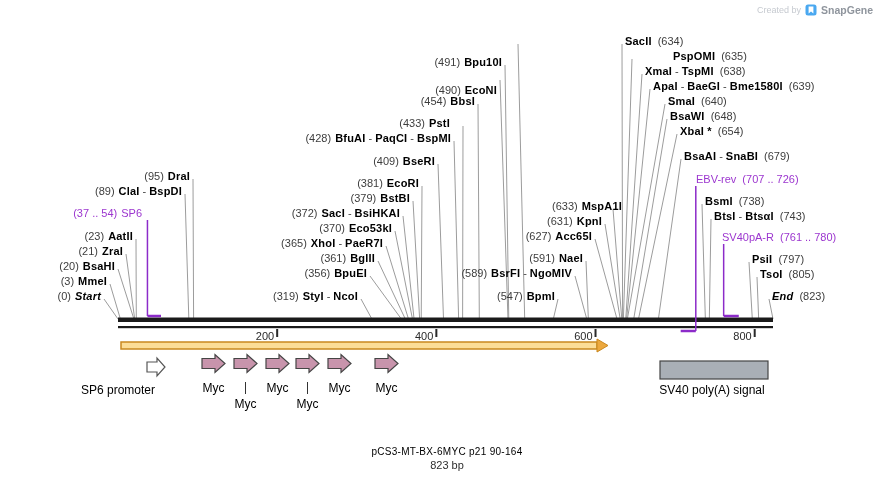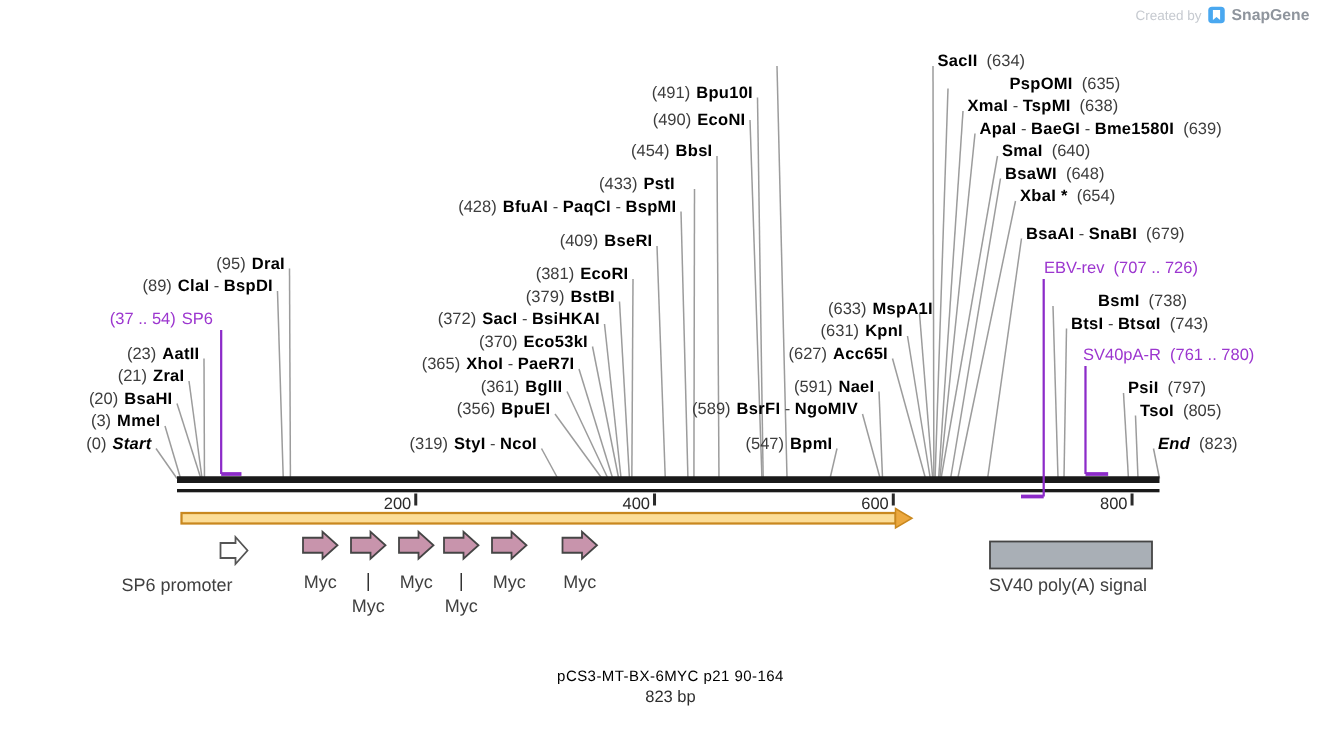--- a/index.html
+++ b/index.html
@@ -13,21 +13,21 @@
   #labels-layer > *{pointer-events:auto;}
   .site-label{position:absolute;font-size:11px;line-height:12px;white-space:nowrap;color:#000;}
   .site-label .pos{color:#3d3d3d;font-weight:normal;}
   .site-label.pos-first .pos{margin-right:4px;}
   .site-label.name-first .pos{margin-left:6px;}
   .site-label .nm{font-weight:bold;letter-spacing:.2px;color:#000;}
   .site-label .sep{color:#444;font-weight:normal;margin:0 3px;}
   .site-label.primer .pos,.site-label.primer .nm{color:#9C36CF;font-weight:normal;letter-spacing:0;}
   .site-label.terminus .nm{font-style:italic;}
   .tick-label{position:absolute;font-size:11px;color:#2a2a2a;white-space:nowrap;}
-  .feat-label{position:absolute;font-size:12px;color:#404040;white-space:nowrap;}
+  .feat-label{position:absolute;font-size:12px;color:#000000;white-space:nowrap;}
   .centered{transform:translateX(-50%);}
   .feat-sp6{left:118px;top:383px;}
   .feat-sv40{left:712px;top:383px;}
   .title-block{position:absolute;left:0;top:446px;width:100%;text-align:center;}
   .plasmid-title{font-size:10px;font-weight:normal;color:#000;letter-spacing:.3px;}
   .plasmid-bp{font-size:11px;color:#2e2e2e;margin-top:2px;}
 </style>
 </head>
 <body>
 
@@ -146,38 +146,38 @@
       <div class="site-label enzyme pos-first" style="top: 252px; right: 519px;"><span class="pos">(361)</span><span class="nm">BglII</span></div>
       <div class="site-label enzyme pos-first" style="top: 237px; right: 511px;"><span class="pos">(365)</span><span class="nm">XhoI</span><span class="sep">-</span><span class="nm">PaeR7I</span></div>
       <div class="site-label enzyme pos-first" style="top: 222px; right: 502px;"><span class="pos">(370)</span><span class="nm">Eco53kI</span></div>
       <div class="site-label enzyme pos-first" style="top: 207px; right: 494px;"><span class="pos">(372)</span><span class="nm">SacI</span><span class="sep">-</span><span class="nm">BsiHKAI</span></div>
       <div class="site-label enzyme pos-first" style="top: 192px; right: 484px;"><span class="pos">(379)</span><span class="nm">BstBI</span></div>
       <div class="site-label enzyme pos-first" style="top: 177px; right: 475px;"><span class="pos">(381)</span><span class="nm">EcoRI</span></div>
       <div class="site-label enzyme pos-first" style="top: 155px; right: 459px;"><span class="pos">(409)</span><span class="nm">BseRI</span></div>
       <div class="site-label enzyme pos-first" style="top: 132px; right: 443px; padding-left: 19px;"><span class="pos">(428)</span><span class="nm">BfuAI</span><span class="sep">-</span><span class="nm">PaqCI</span><span class="sep">-</span><span class="nm">BspMI</span></div>
       <div class="site-label enzyme pos-first" style="top: 117px; right: 444px;"><span class="pos">(433)</span><span class="nm">PstI</span></div>
       <div class="site-label enzyme pos-first" style="top: 95px; right: 419px;"><span class="pos">(454)</span><span class="nm">BbsI</span></div>
-      <div class="site-label enzyme pos-first" style="top: 74px; right: 397px;"><span class="pos">(490)</span><span class="nm">EcoNI</span></div>
+      <div class="site-label enzyme pos-first" style="top: 84px; right: 397px;"><span class="pos">(490)</span><span class="nm">EcoNI</span></div>
       <div class="site-label enzyme pos-first" style="top: 56px; right: 392px;"><span class="pos">(491)</span><span class="nm">Bpu10I</span></div>
       <div class="site-label enzyme pos-first" style="top: 290px; right: 339px;"><span class="pos">(547)</span><span class="nm">BpmI</span></div>
       <div class="site-label enzyme pos-first" style="top: 267px; right: 322px;"><span class="pos">(589)</span><span class="nm">BsrFI</span><span class="sep">-</span><span class="nm">NgoMIV</span></div>
       <div class="site-label enzyme pos-first" style="top: 252px; right: 311px;"><span class="pos">(591)</span><span class="nm">NaeI</span></div>
       <div class="site-label enzyme pos-first" style="top: 230px; right: 302px;"><span class="pos">(627)</span><span class="nm">Acc65I</span></div>
       <div class="site-label enzyme pos-first" style="top: 215px; right: 292px;"><span class="pos">(631)</span><span class="nm">KpnI</span></div>
       <div class="site-label enzyme pos-first" style="top: 200px; right: 272px;"><span class="pos">(633)</span><span class="nm">MspA1I</span></div>
       <div class="site-label enzyme name-first" style="top: 35px; left: 625px;"><span class="nm">SacII</span><span class="pos">(634)</span></div>
       <div class="site-label enzyme name-first" style="top: 50px; left: 673px;"><span class="nm">PspOMI</span><span class="pos">(635)</span></div>
       <div class="site-label enzyme name-first" style="top: 65px; left: 645px;"><span class="nm">XmaI</span><span class="sep">-</span><span class="nm">TspMI</span><span class="pos">(638)</span></div>
       <div class="site-label enzyme name-first" style="top: 80px; left: 653px;"><span class="nm">ApaI</span><span class="sep">-</span><span class="nm">BaeGI</span><span class="sep">-</span><span class="nm">Bme1580I</span><span class="pos">(639)</span></div>
       <div class="site-label enzyme name-first" style="top: 95px; left: 668px;"><span class="nm">SmaI</span><span class="pos">(640)</span></div>
       <div class="site-label enzyme name-first" style="top: 110px; left: 670px;"><span class="nm">BsaWI</span><span class="pos">(648)</span></div>
       <div class="site-label enzyme name-first" style="top: 125px; left: 680px;"><span class="nm">XbaI *</span><span class="pos">(654)</span></div>
       <div class="site-label enzyme name-first" style="top: 150px; left: 684px;"><span class="nm">BsaAI</span><span class="sep">-</span><span class="nm">SnaBI</span><span class="pos">(679)</span></div>
       <div class="site-label primer name-first" style="top: 173px; left: 696px;"><span class="nm">EBV-rev</span><span class="pos">(707 .. 726)</span></div>
-      <div class="site-label enzyme name-first" style="top: 195px; left: 732px;"><span class="nm">BsmI</span><span class="pos">(738)</span></div>
+      <div class="site-label enzyme name-first" style="top: 195px; left: 705px;"><span class="nm">BsmI</span><span class="pos">(738)</span></div>
       <div class="site-label enzyme name-first" style="top: 210px; left: 714px;"><span class="nm">BtsI</span><span class="sep">-</span><span class="nm">BtsαI</span><span class="pos">(743)</span></div>
       <div class="site-label primer name-first" style="top: 231px; left: 722px;"><span class="nm">SV40pA-R</span><span class="pos">(761 .. 780)</span></div>
       <div class="site-label enzyme name-first" style="top: 253px; left: 752px;"><span class="nm">PsiI</span><span class="pos">(797)</span></div>
       <div class="site-label enzyme name-first" style="top: 268px; left: 760px;"><span class="nm">TsoI</span><span class="pos">(805)</span></div>
       <div class="site-label terminus name-first" style="top: 290px; left: 772px;"><span class="nm">End</span><span class="pos">(823)</span></div>
     </div>
 
   <div class="title-block">
     <div class="plasmid-title">pCS3-MT-BX-6MYC p21 90-164</div>
     <div class="plasmid-bp">823 bp</div>

